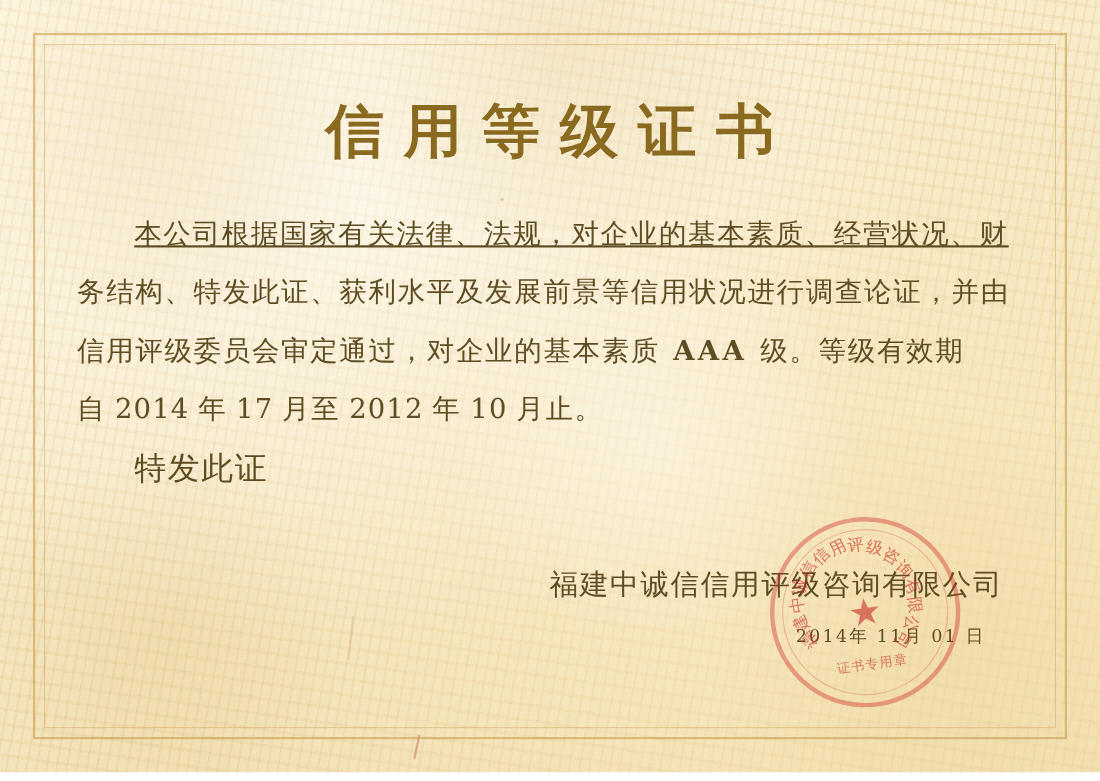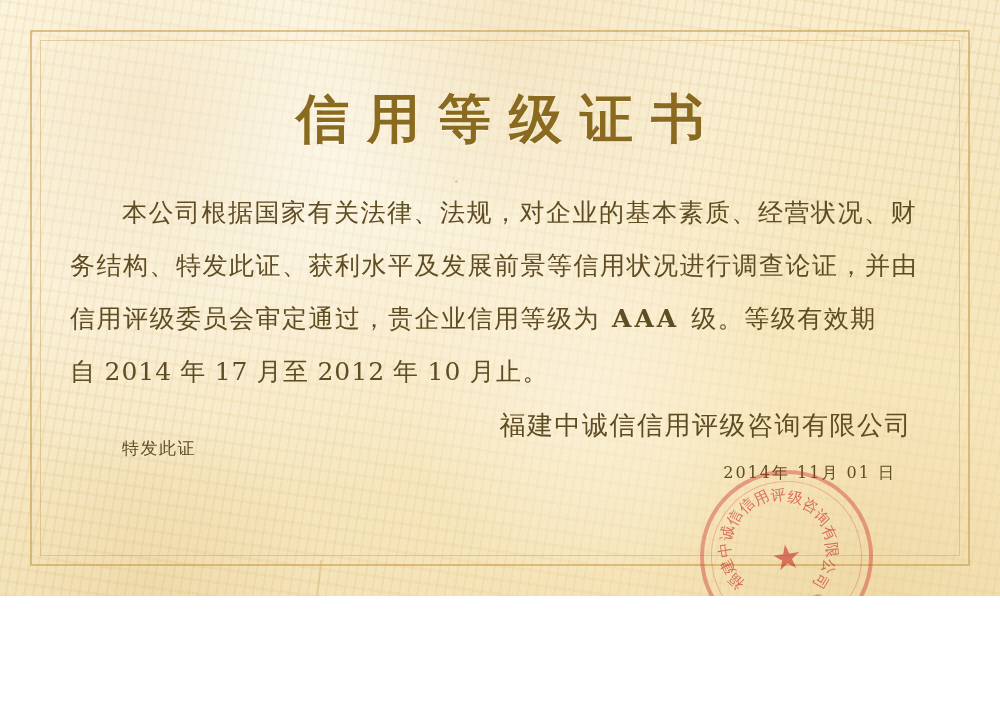--- a/index.html
+++ b/index.html
@@ -9,21 +9,21 @@
   body {
     width: 1000px;
     height: 710px;
     overflow: hidden;
     font-family: "DejaVu Serif", "Liberation Serif", serif;
   }
 
   #certificate {
     position: relative;
     width: 1000px;
-    height: 596px;
+    height: 702px;
     box-sizing: border-box;
     background:
       radial-gradient(ellipse at 30% 25%, rgba(255,255,255,0.55) 0%, rgba(255,255,255,0) 55%),
       radial-gradient(ellipse at 78% 72%, rgba(255,240,200,0.5) 0%, rgba(255,240,200,0) 60%),
       repeating-linear-gradient(
         100deg,
         rgba(214,176,104,0.17) 0px,
         rgba(214,176,104,0.17) 2px,
         rgba(255,247,222,0.0) 2px,
         rgba(255,247,222,0.0) 9px
@@ -96,33 +96,33 @@
 
   .body-text {
     margin-top: 30px;
     font-size: 25px;
     line-height: 53px;
     color: #5e4c22;
     letter-spacing: 1.5px;
     text-align: justify;
   }
   .body-text p { margin: 0; }
-  .indent { text-indent: 52px; }
+  .indent { text-indent: 52px; text-decoration: underline; }
 
   .grade {
     letter-spacing: 3px;
     padding: 0 12px;
     font-weight: bold;
   }
   .ydate { padding: 0 8px; letter-spacing: 1px; }
 
   .special {
-    margin-top: 39px;
+    margin-top: 8px;
     text-indent: 52px;
-    font-size: 17px;
+    font-size: 29px;
     color: #5e4c22;
     letter-spacing: 1.5px;
   }
 
   .signature {
     position: absolute;
     right: 18px;
     bottom: 56px;
     text-align: right;
   }
@@ -218,21 +218,21 @@
 
   <div class="content">
 
     <div class="title">信用等级证书</div>
 
 
     <div class="body-text">
       <p class="indent">本公司根据国家有关法律、法规，对企业的基本素质、经营状况、财</p>
       <p>务结构、特发此证、获利水平及发展前景等信用状况进行调查论证，并由</p>
       <p>
-        <span>信用评级委员会审定通过，贵企业信用等级为</span><span class="grade">AAA</span><span>级。等级有效期</span>
+        <span>信用评级委员会审定通过，对企业的基本素质</span><span class="grade">AAA</span><span>级。等级有效期</span>
       </p>
       <p>
         <span>自</span><span class="ydate">2014</span><span>年</span><span class="ydate">17</span><span>月至</span><span class="ydate">2012</span><span>年</span><span class="ydate">10</span><span>月止。</span>
       </p>
     </div>
 
     <div class="special">特发此证</div>
 
     <div class="signature">
       <div class="issuer">福建中诚信信用评级咨询有限公司</div>

